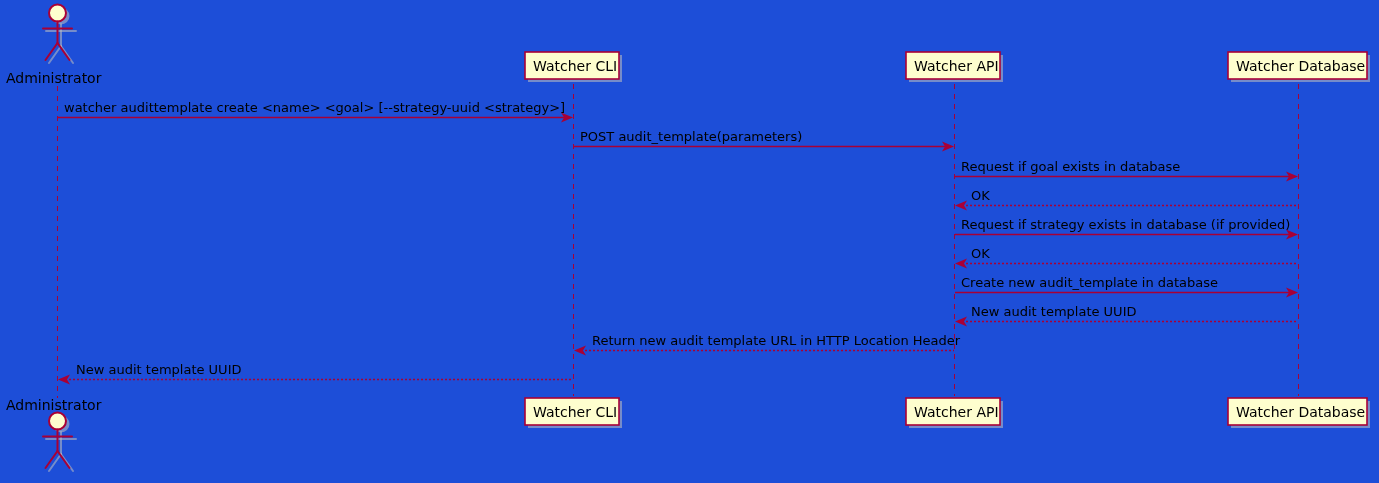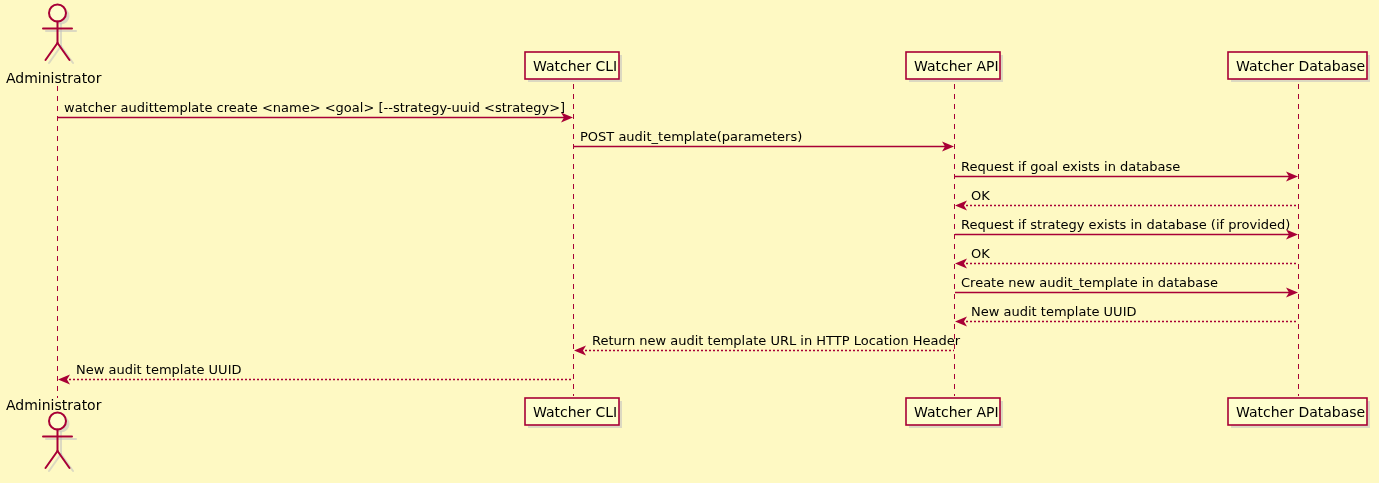--- a/index.html
+++ b/index.html
@@ -8,21 +8,21 @@
     padding: 0;
     background: #FFFFFF;
   }
   body {
     font-family: "DejaVu Sans", "Liberation Sans", sans-serif;
   }
   #diagram {
     position: relative;
     width: 1379px;
     height: 483px;
-    background: #fef9c3;
+    background: #1d4ed8;
     overflow: hidden;
   }
   #diagram svg {
     position: absolute;
     left: 0;
     top: 0;
   }
   .uml-text {
     font-family: "DejaVu Sans", "Liberation Sans", sans-serif;
     font-size: 13px;

